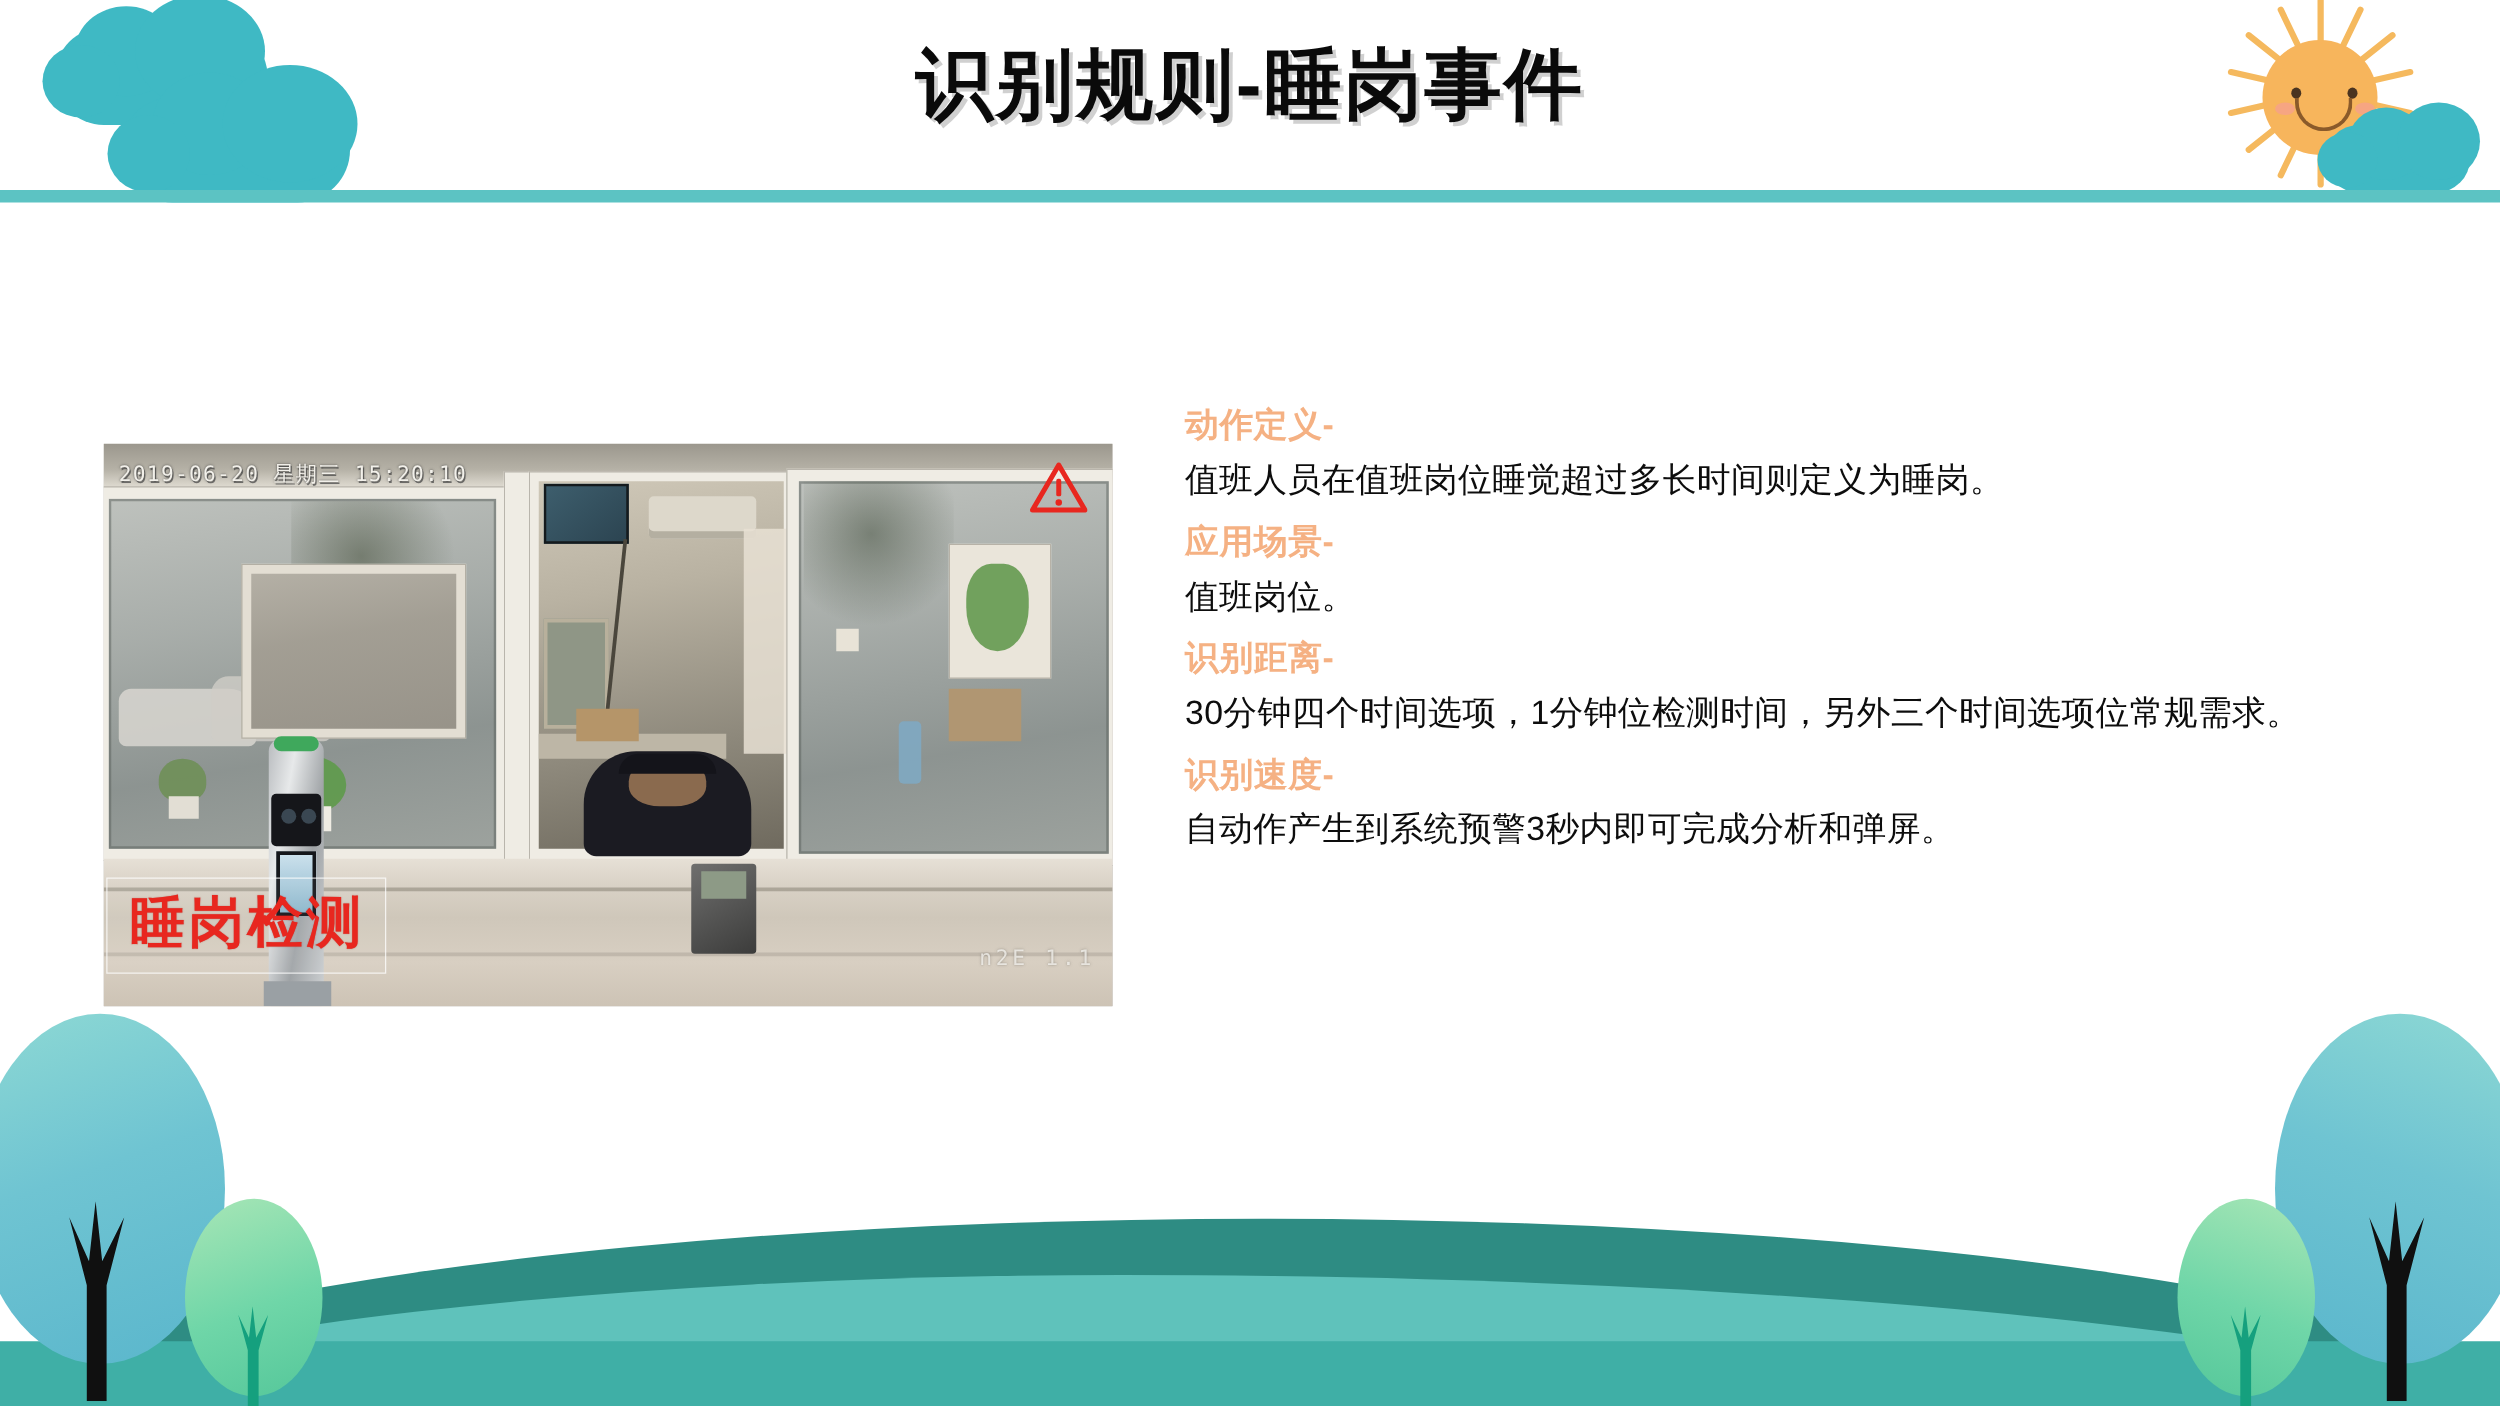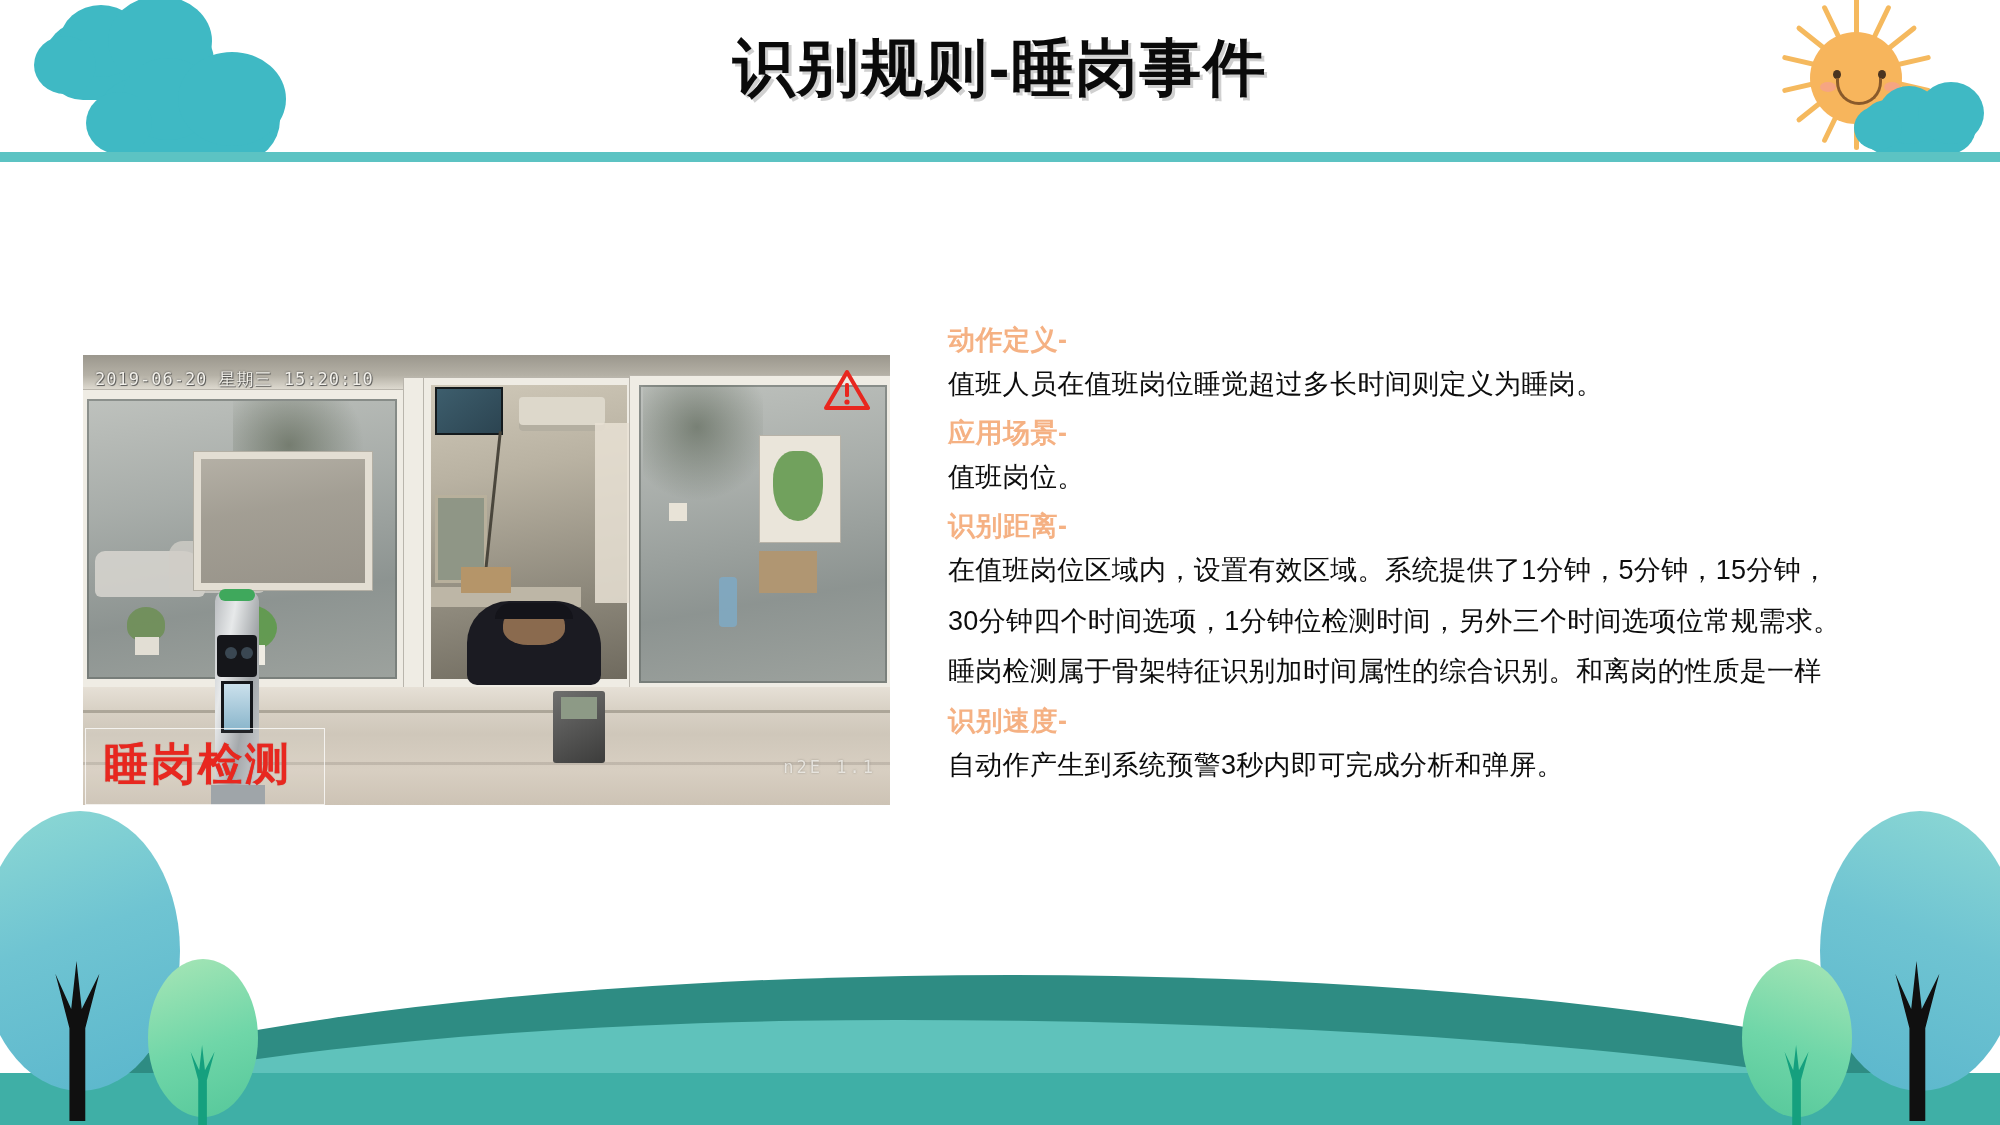--- a/index.html
+++ b/index.html
@@ -183,22 +183,22 @@
   }
   .ph-wm {
     position: absolute; right: 14px; bottom: 28px;
     font-family: "DejaVu Sans Mono", "Liberation Mono", monospace;
     font-size: 17px; letter-spacing: 3px; color: rgba(250,248,244,.75);
     text-shadow: 0 0 2px rgba(120,115,105,.7);
     white-space: nowrap;
   }
   .ph-warn { position: absolute; right: 20px; top: 14px; width: 46px; height: 42px; }
   .ph-label-box {
-    position: absolute; left: 2px; bottom: 0;
-    padding: 6px 32px 10px 18px;
+    position: absolute; left: 2px; bottom: 26px;
+    padding: 6px 16px 10px 18px;
     border: 1px solid rgba(255,255,255,.75);
     background: rgba(255,255,255,.06);
   }
   .ph-label-box span {
     font-size: 44px; font-weight: bold; color: #E8271F; letter-spacing: 3px;
     text-shadow: 0 0 1px rgba(160,20,15,.6);
     white-space: nowrap;
   }
 
   
@@ -338,23 +338,21 @@
       <span>睡岗检测</span>
     </div>
   </div>
 
   <div class="content" id="content">
       <div class="c-heading">动作定义-</div>
       <div class="c-body">值班人员在值班岗位睡觉超过多长时间则定义为睡岗。</div>
       <div class="c-heading">应用场景-</div>
       <div class="c-body">值班岗位。</div>
       <div class="c-heading">识别距离-</div>
-      <div class="c-body">在值班岗位区域内，设置有效区域。系统提供了1分钟，5分钟，15分钟，</div>
       <div class="c-body">30分钟四个时间选项，1分钟位检测时间，另外三个时间选项位常规需求。</div>
-      <div class="c-body">睡岗检测属于骨架特征识别加时间属性的综合识别。和离岗的性质是一样</div>
       <div class="c-heading">识别速度-</div>
       <div class="c-body">自动作产生到系统预警3秒内即可完成分析和弹屏。</div>
     </div>
 
   <div class="wave-dark"></div>
   <div class="wave-light"></div>
   <div class="ground"></div>
 
   <div class="tree tree-bl-big">
     <div class="crown"></div>

